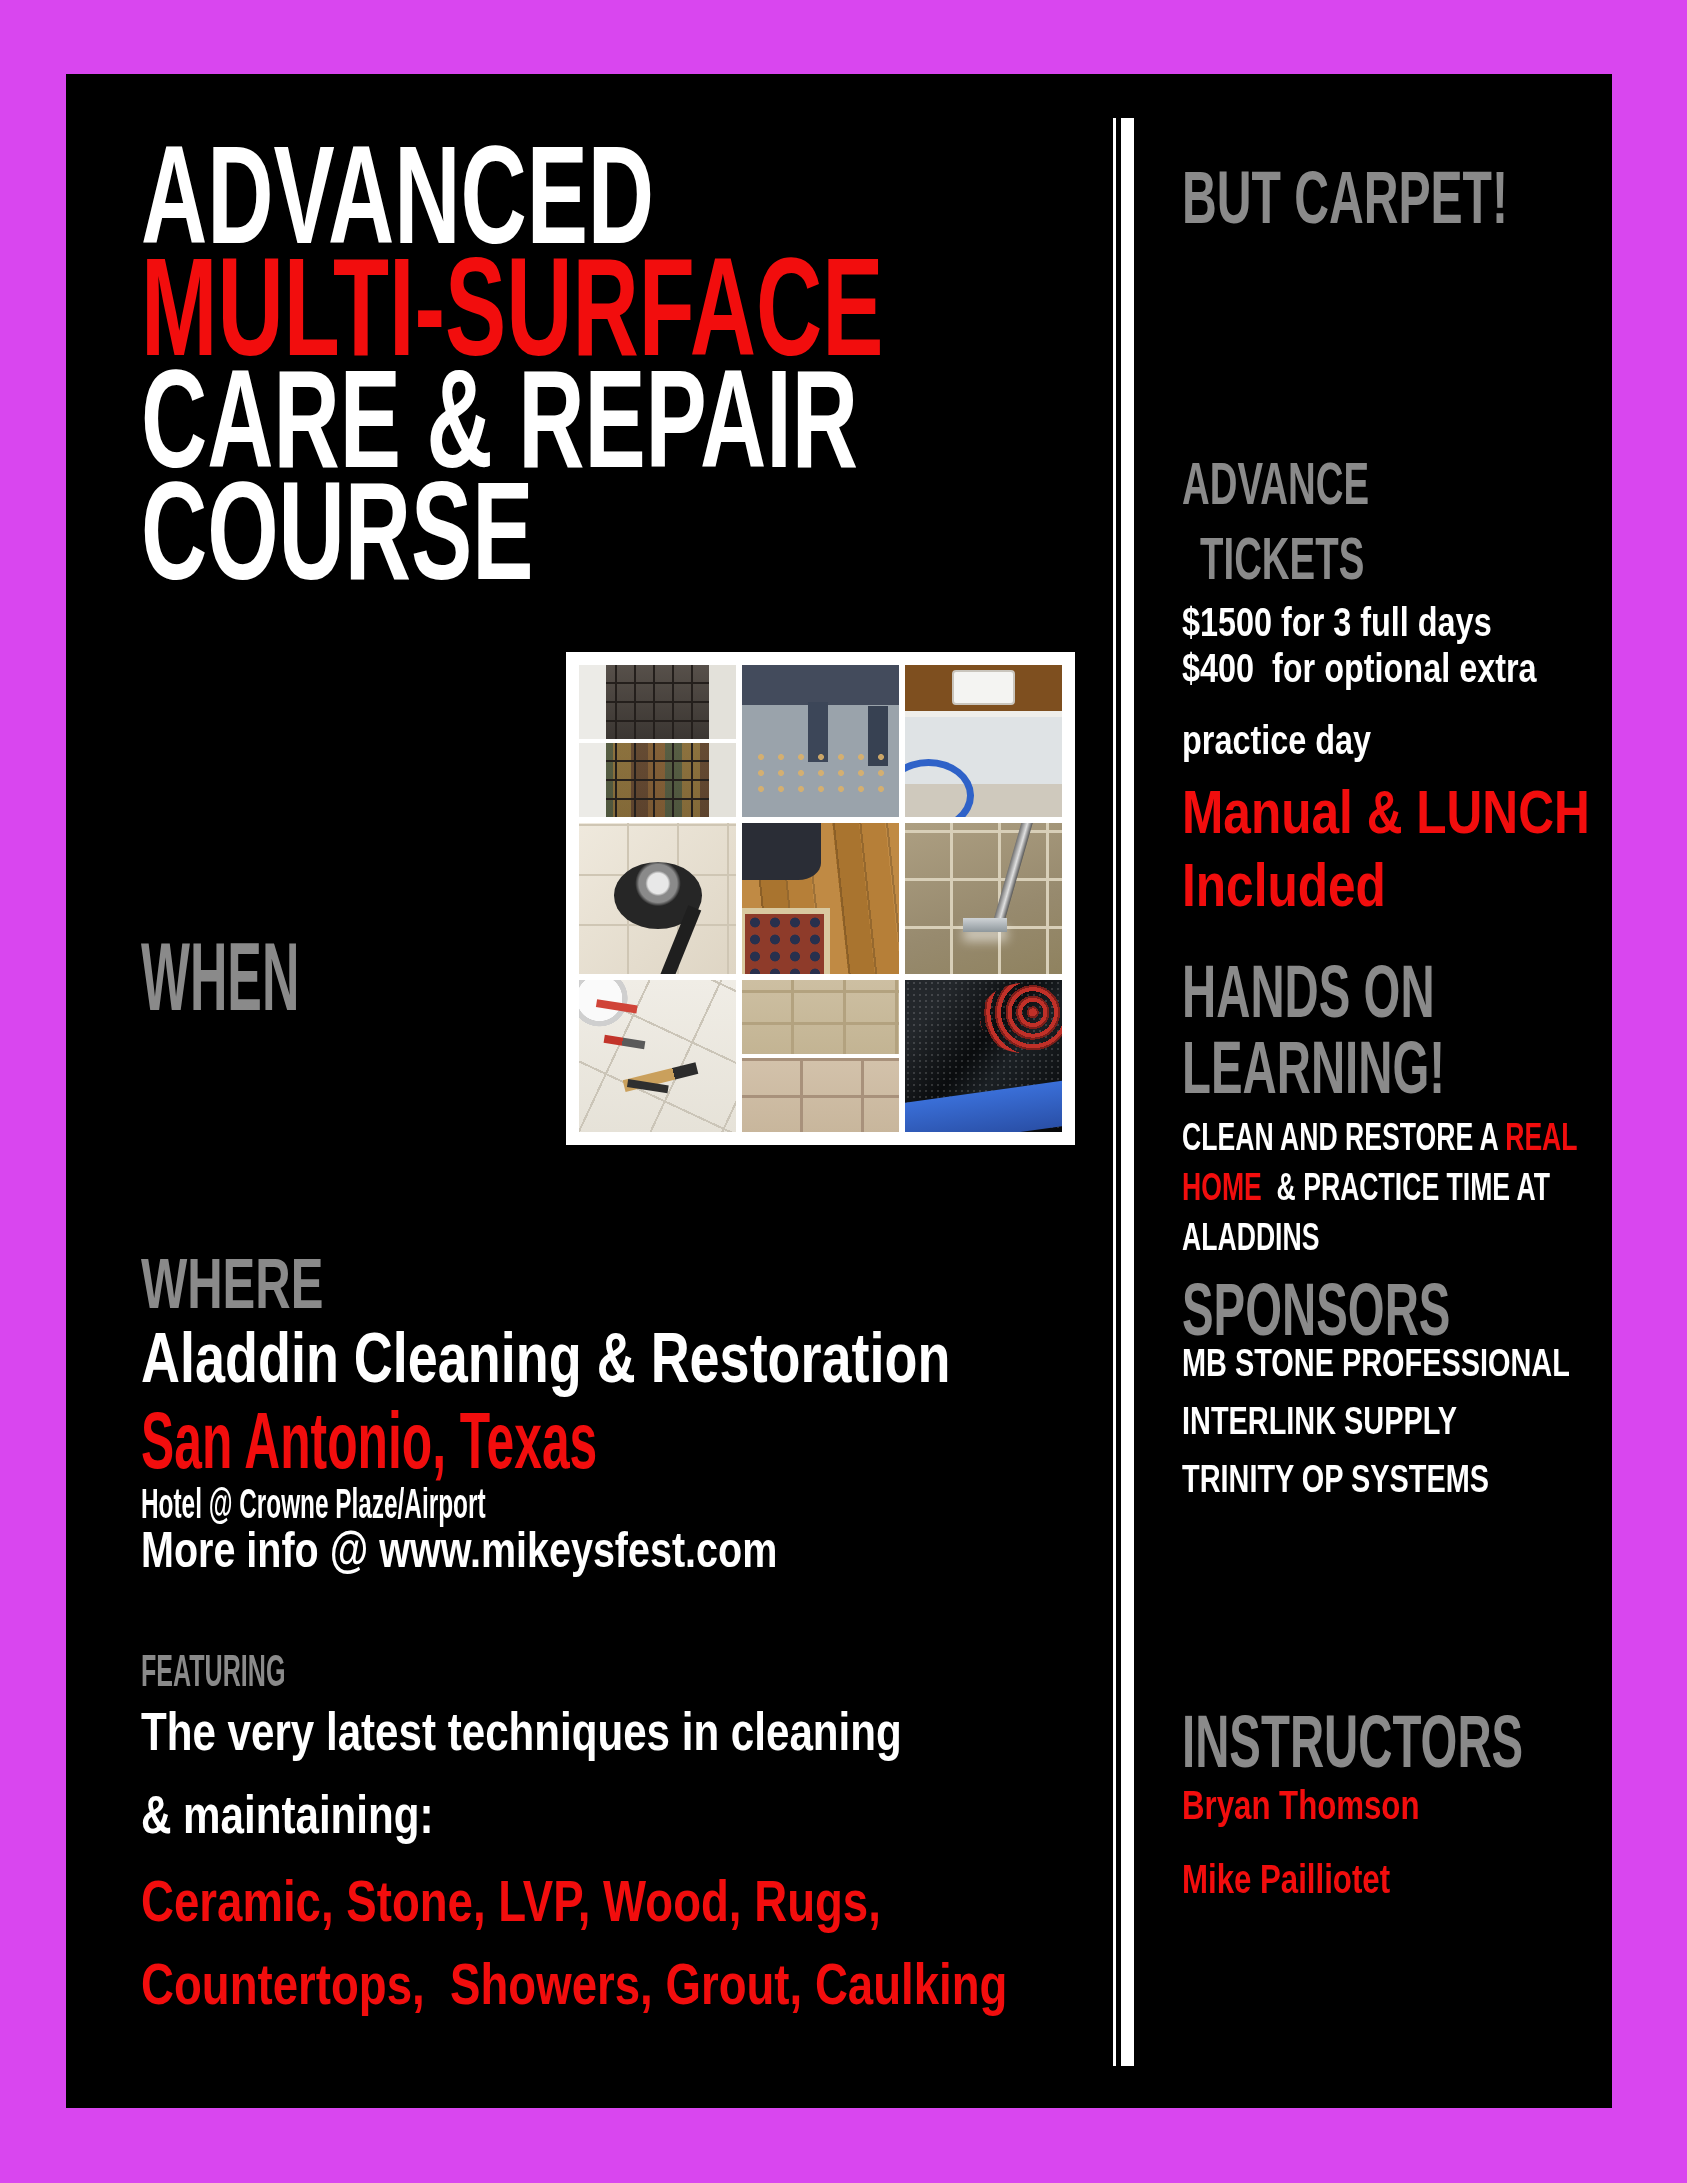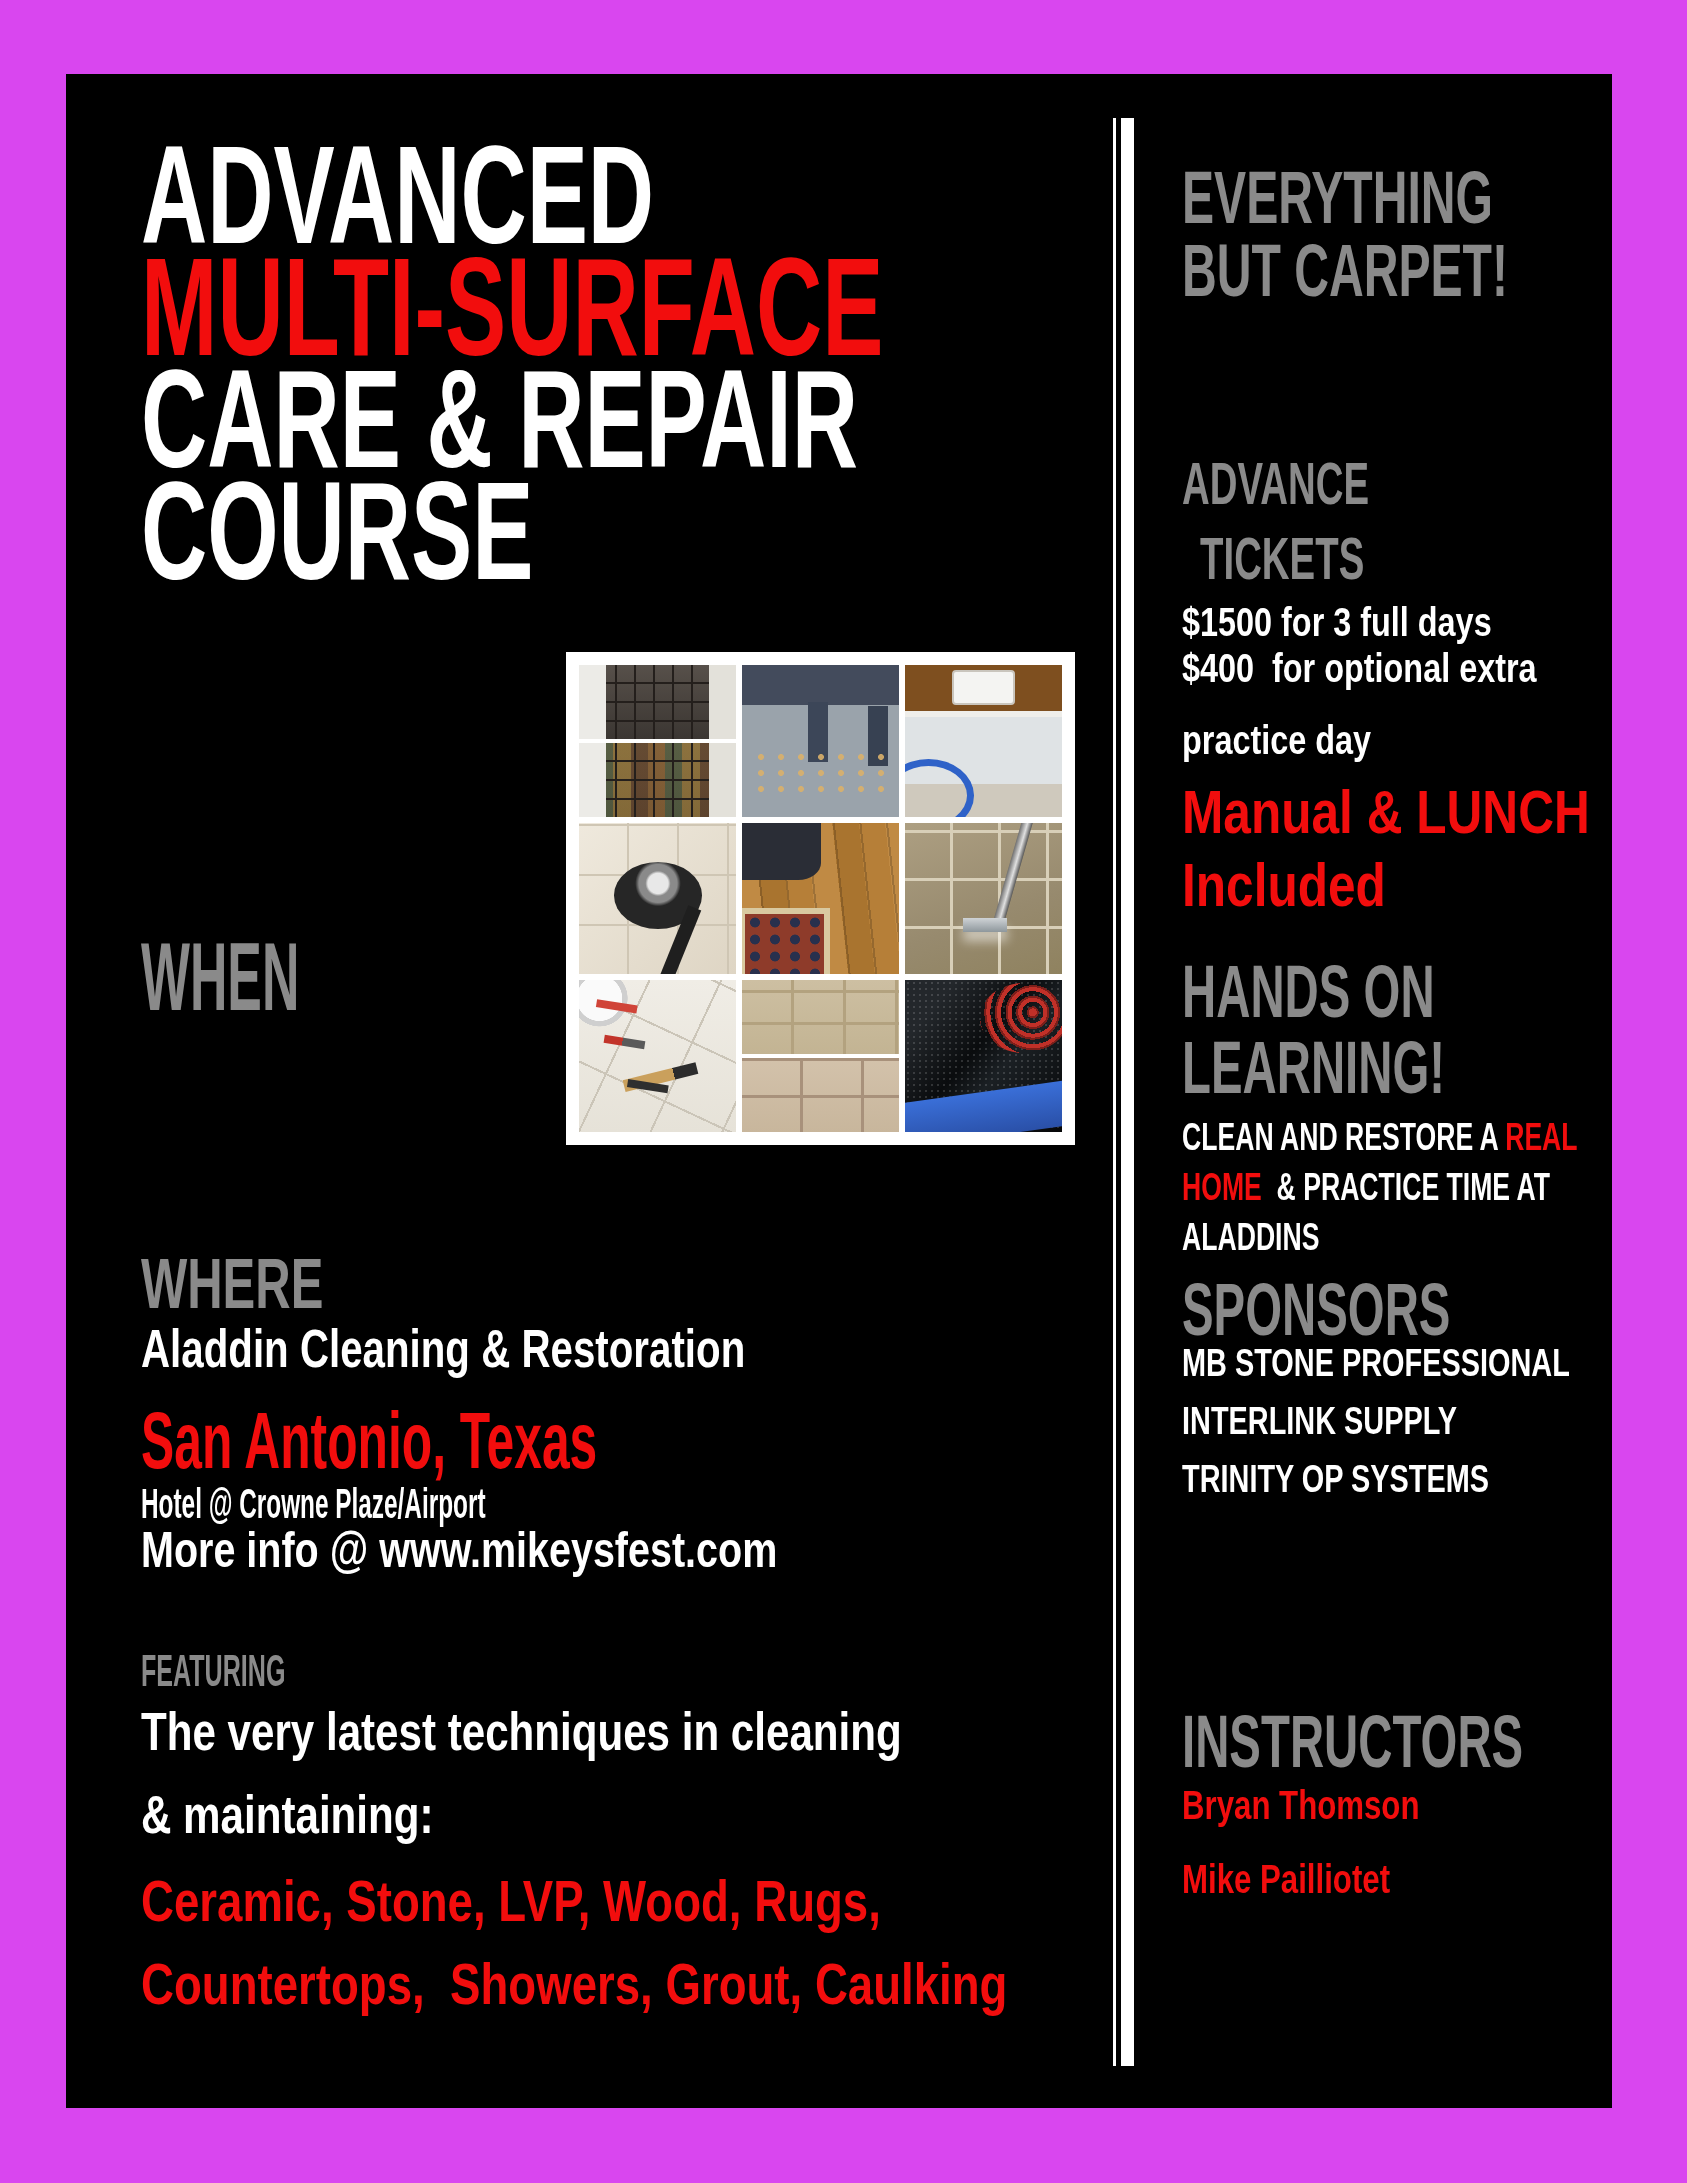--- a/index.html
+++ b/index.html
@@ -18,21 +18,21 @@
   .k76{transform:scaleX(.76);} .k78{transform:scaleX(.78);} .k79{transform:scaleX(.79);}
   .k80{transform:scaleX(.80);}
 
   
   #title{left:75px;top:65px;font-size:139px;}
   #title .ln{height:112px;line-height:112px;}
   #when-label{left:75px;top:855px;font-size:96px;line-height:1;}
   #when-dates{left:75px;top:956px;font-size:106px;}
   #when-dates .ln{line-height:110px;}
   #where-label{left:75px;top:1174px;font-size:71px;line-height:1;}
-  #where-venue{left:75px;top:1248px;font-size:53px;line-height:1;}
+  #where-venue{left:75px;top:1248px;font-size:71px;line-height:1;}
   #where-city{left:75px;top:1327px;font-size:79px;line-height:1;}
   #where-hotel{left:75px;top:1409px;font-size:42px;line-height:1;}
   #where-info{left:75px;top:1451px;font-size:50px;line-height:1;}
   #feat-label{left:75px;top:1575px;font-size:44px;line-height:1;}
   #feat-intro{left:75px;top:1616px;font-size:54px;}
   #feat-intro .ln{line-height:83px;}
   #feat-topics{left:75px;top:1786px;font-size:57px;}
   #feat-topics .ln{line-height:83px;}
 
   
@@ -197,21 +197,20 @@
         <div class="half p8a"></div>
         <div class="half p8b"></div>
       </div>
       <div class="ph p9" title="Granite countertop with cords, tools and blue tape"></div>
     </div>
 
     <div class="div-thin"></div>
     <div class="div-thick"></div>
 
     <div class="b g" id="tagline">
-      <div class="ln"><span class="st k65">EVERYTHING</span></div>
       <div class="ln"><span class="st k65">BUT CARPET!</span></div>
     </div>
 
     <div class="b g" id="tix-head">
       <div class="ln"><span class="st k64">ADVANCE</span></div>
       <div class="ln"><span class="st k64">TICKETS</span></div>
     </div>
     <div class="b w" id="tix-prices">
       <div class="ln"><span class="st k79">$1500 for 3 full days</span></div>
       <div class="ln"><span class="st k79">$400  for optional extra</span></div>

